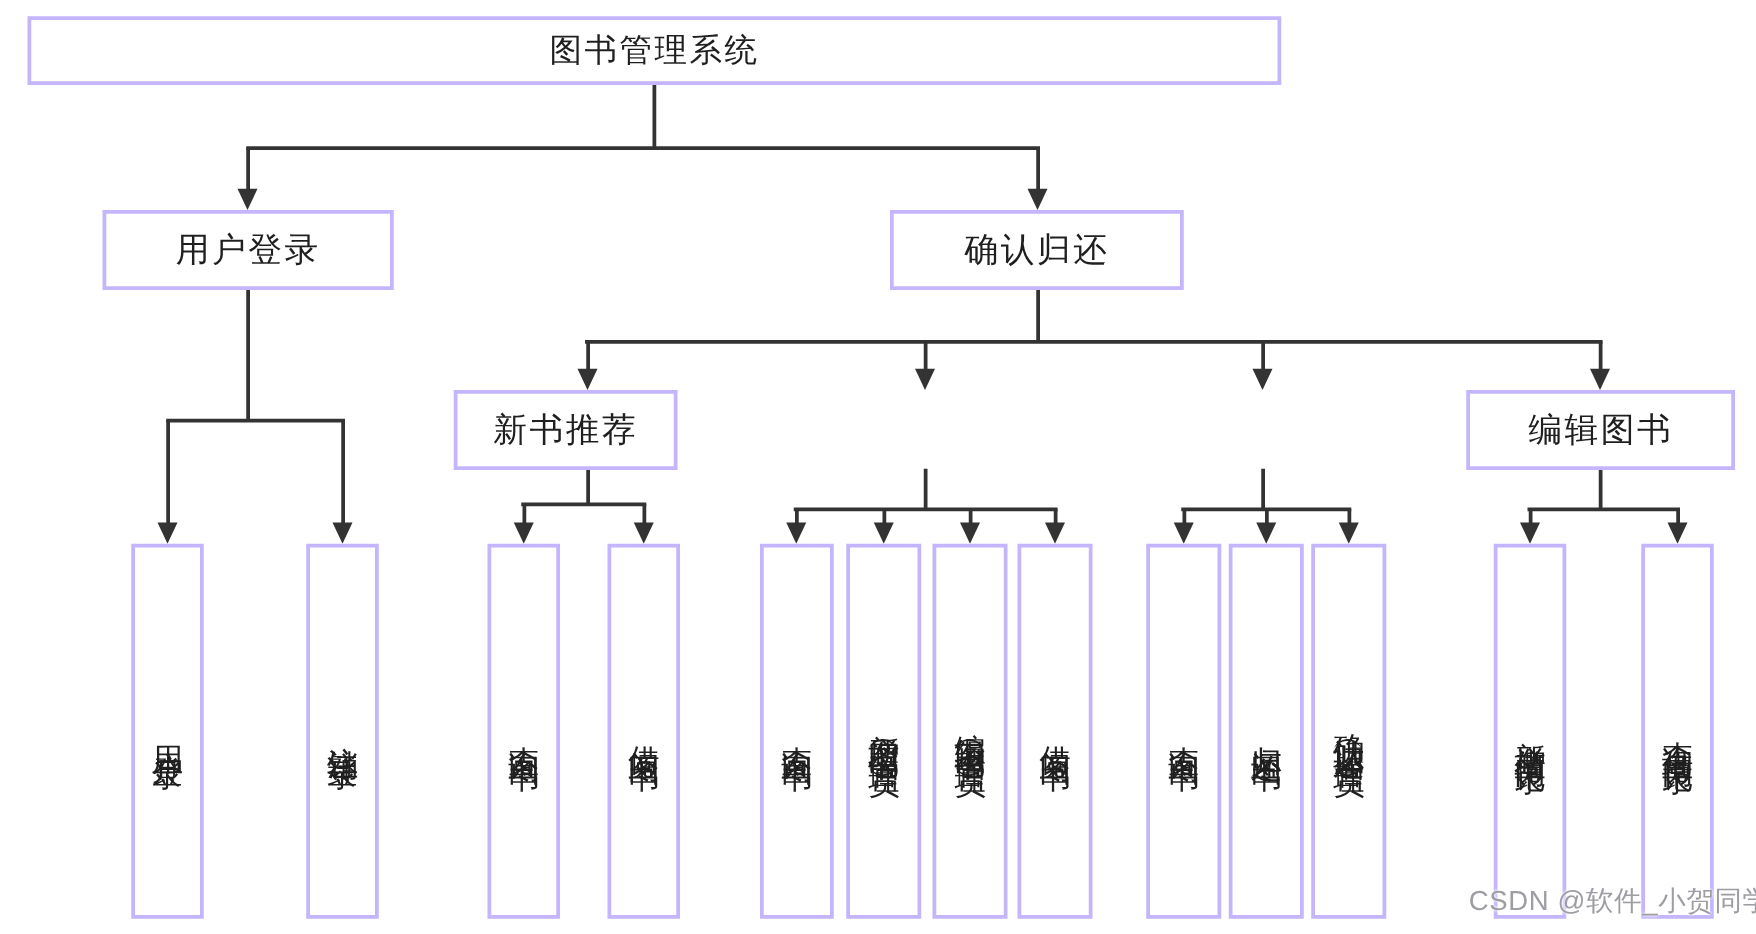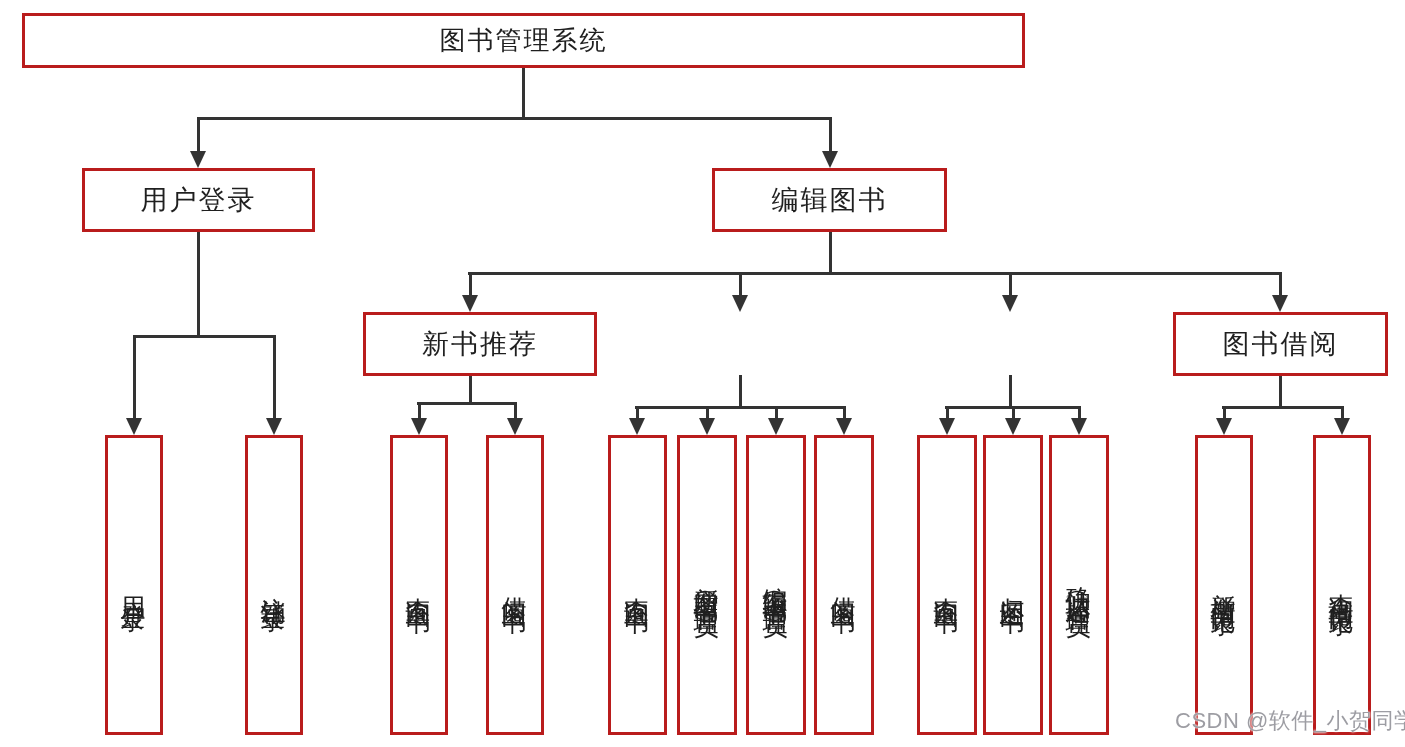--- a/index.html
+++ b/index.html
@@ -1,21 +1,21 @@
 <!DOCTYPE html>
 <html><head>
 <meta charset="utf-8">
 <style>
   html,body{margin:0;padding:0;background:#ffffff;}
   .canvas{
     position:relative;width:1405px;height:747px;background:#ffffff;overflow:hidden;
     font-family:"Liberation Sans",sans-serif;color:#1f1f1f;
   }
   .box{
-    position:absolute;box-sizing:border-box;background:#ffffff;border:3px solid #b91c1c;
+    position:absolute;box-sizing:border-box;background:#ffffff;border:3px solid #c4b5fd;
     display:flex;align-items:center;justify-content:center;z-index:2;
   }
   .box .lbl{font-size:27px;letter-spacing:2px;white-space:nowrap;color:#1f1f1f;}
   .box.root .lbl{font-size:26px;}
   .box.leaf .lbl{
     writing-mode:vertical-rl;text-orientation:mixed;
     font-size:25px;letter-spacing:4px;white-space:nowrap;
   }
   .vl{position:absolute;width:3px;background:#333333;z-index:1;}
   .hl{position:absolute;height:3px;background:#333333;z-index:1;}
@@ -36,28 +36,28 @@
 <div class="canvas">
 
   <div class="box root" style="left:22px;top:13px;width:1003px;height:55px">
     <span class="lbl">图书管理系统</span>
   </div>
 
   <div class="box" style="left:82px;top:168px;width:233px;height:64px">
     <span class="lbl">用户登录</span>
   </div>
   <div class="box" style="left:712px;top:168px;width:235px;height:64px">
-    <span class="lbl">编辑图书</span>
+    <span class="lbl">确认归还</span>
   </div>
 
-  <div class="box" style="left:363px;top:312px;width:234px;height:64px">
+  <div class="box" style="left:363px;top:312px;width:179px;height:64px">
     <span class="lbl">新书推荐</span>
   </div>
   <div class="box" style="left:1173px;top:312px;width:215px;height:64px">
-    <span class="lbl">图书借阅</span>
+    <span class="lbl">编辑图书</span>
   </div>
 
   <div class="box leaf" style="left:105px;top:435px;width:58px;height:300px">
     <span class="lbl">用户登录</span>
   </div>
   <div class="box leaf" style="left:245px;top:435px;width:58px;height:300px">
     <span class="lbl">注销登录</span>
   </div>
 
   <div class="box leaf" style="left:390px;top:435px;width:58px;height:300px">

